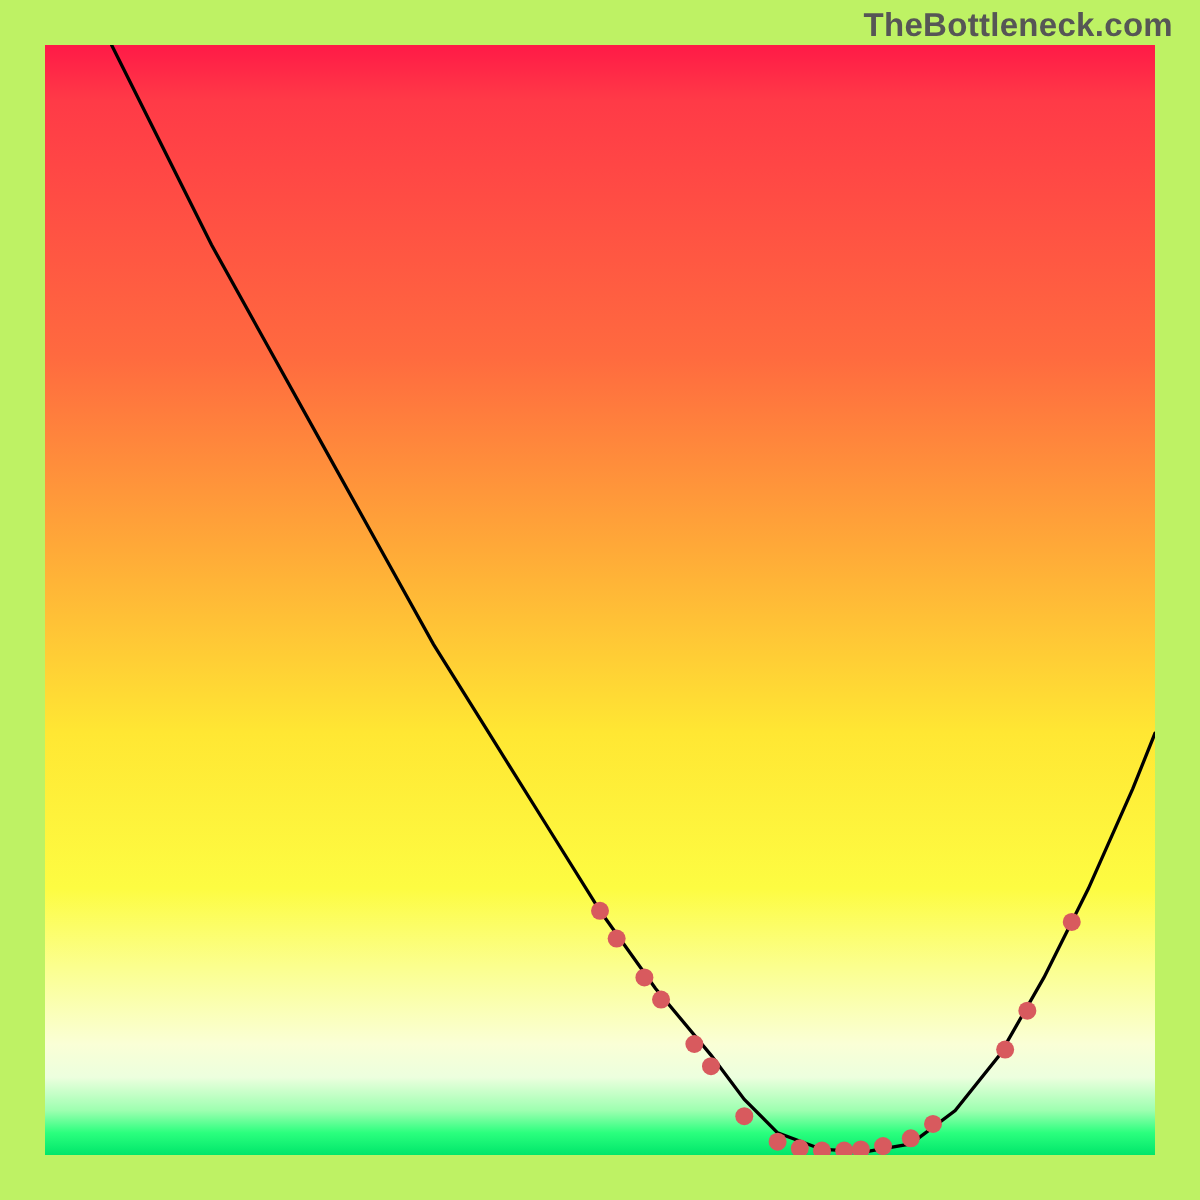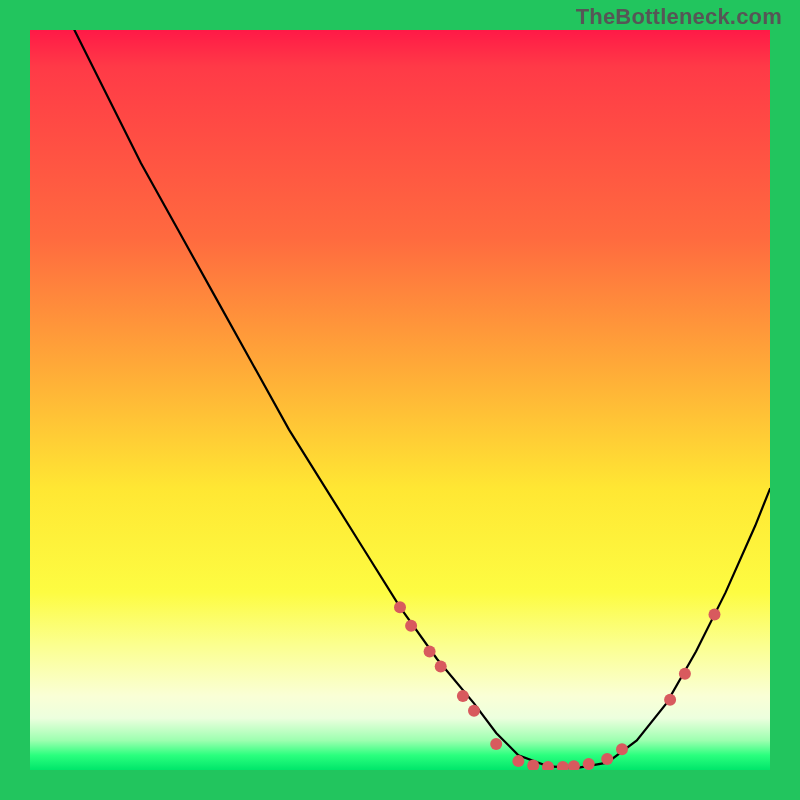--- a/index.html
+++ b/index.html
@@ -1,21 +1,21 @@
 <!DOCTYPE html>
 <html><head>
 <meta charset="utf-8">
 <style>
   * { margin: 0; padding: 0; box-sizing: border-box; }
   html, body { width: 800px; height: 800px; background: #000; overflow: hidden; }
   .frame {
     position: relative;
     width: 800px;
     height: 800px;
-    background: #22c55e;
+    background: #bef264;
   }
   .watermark {
     position: absolute;
     top: 4px;
     right: 18px;
     font-family: Arial, Helvetica, sans-serif;
     font-size: 22px;
     font-weight: 600;
     color: #565656;
     letter-spacing: 0.2px;

